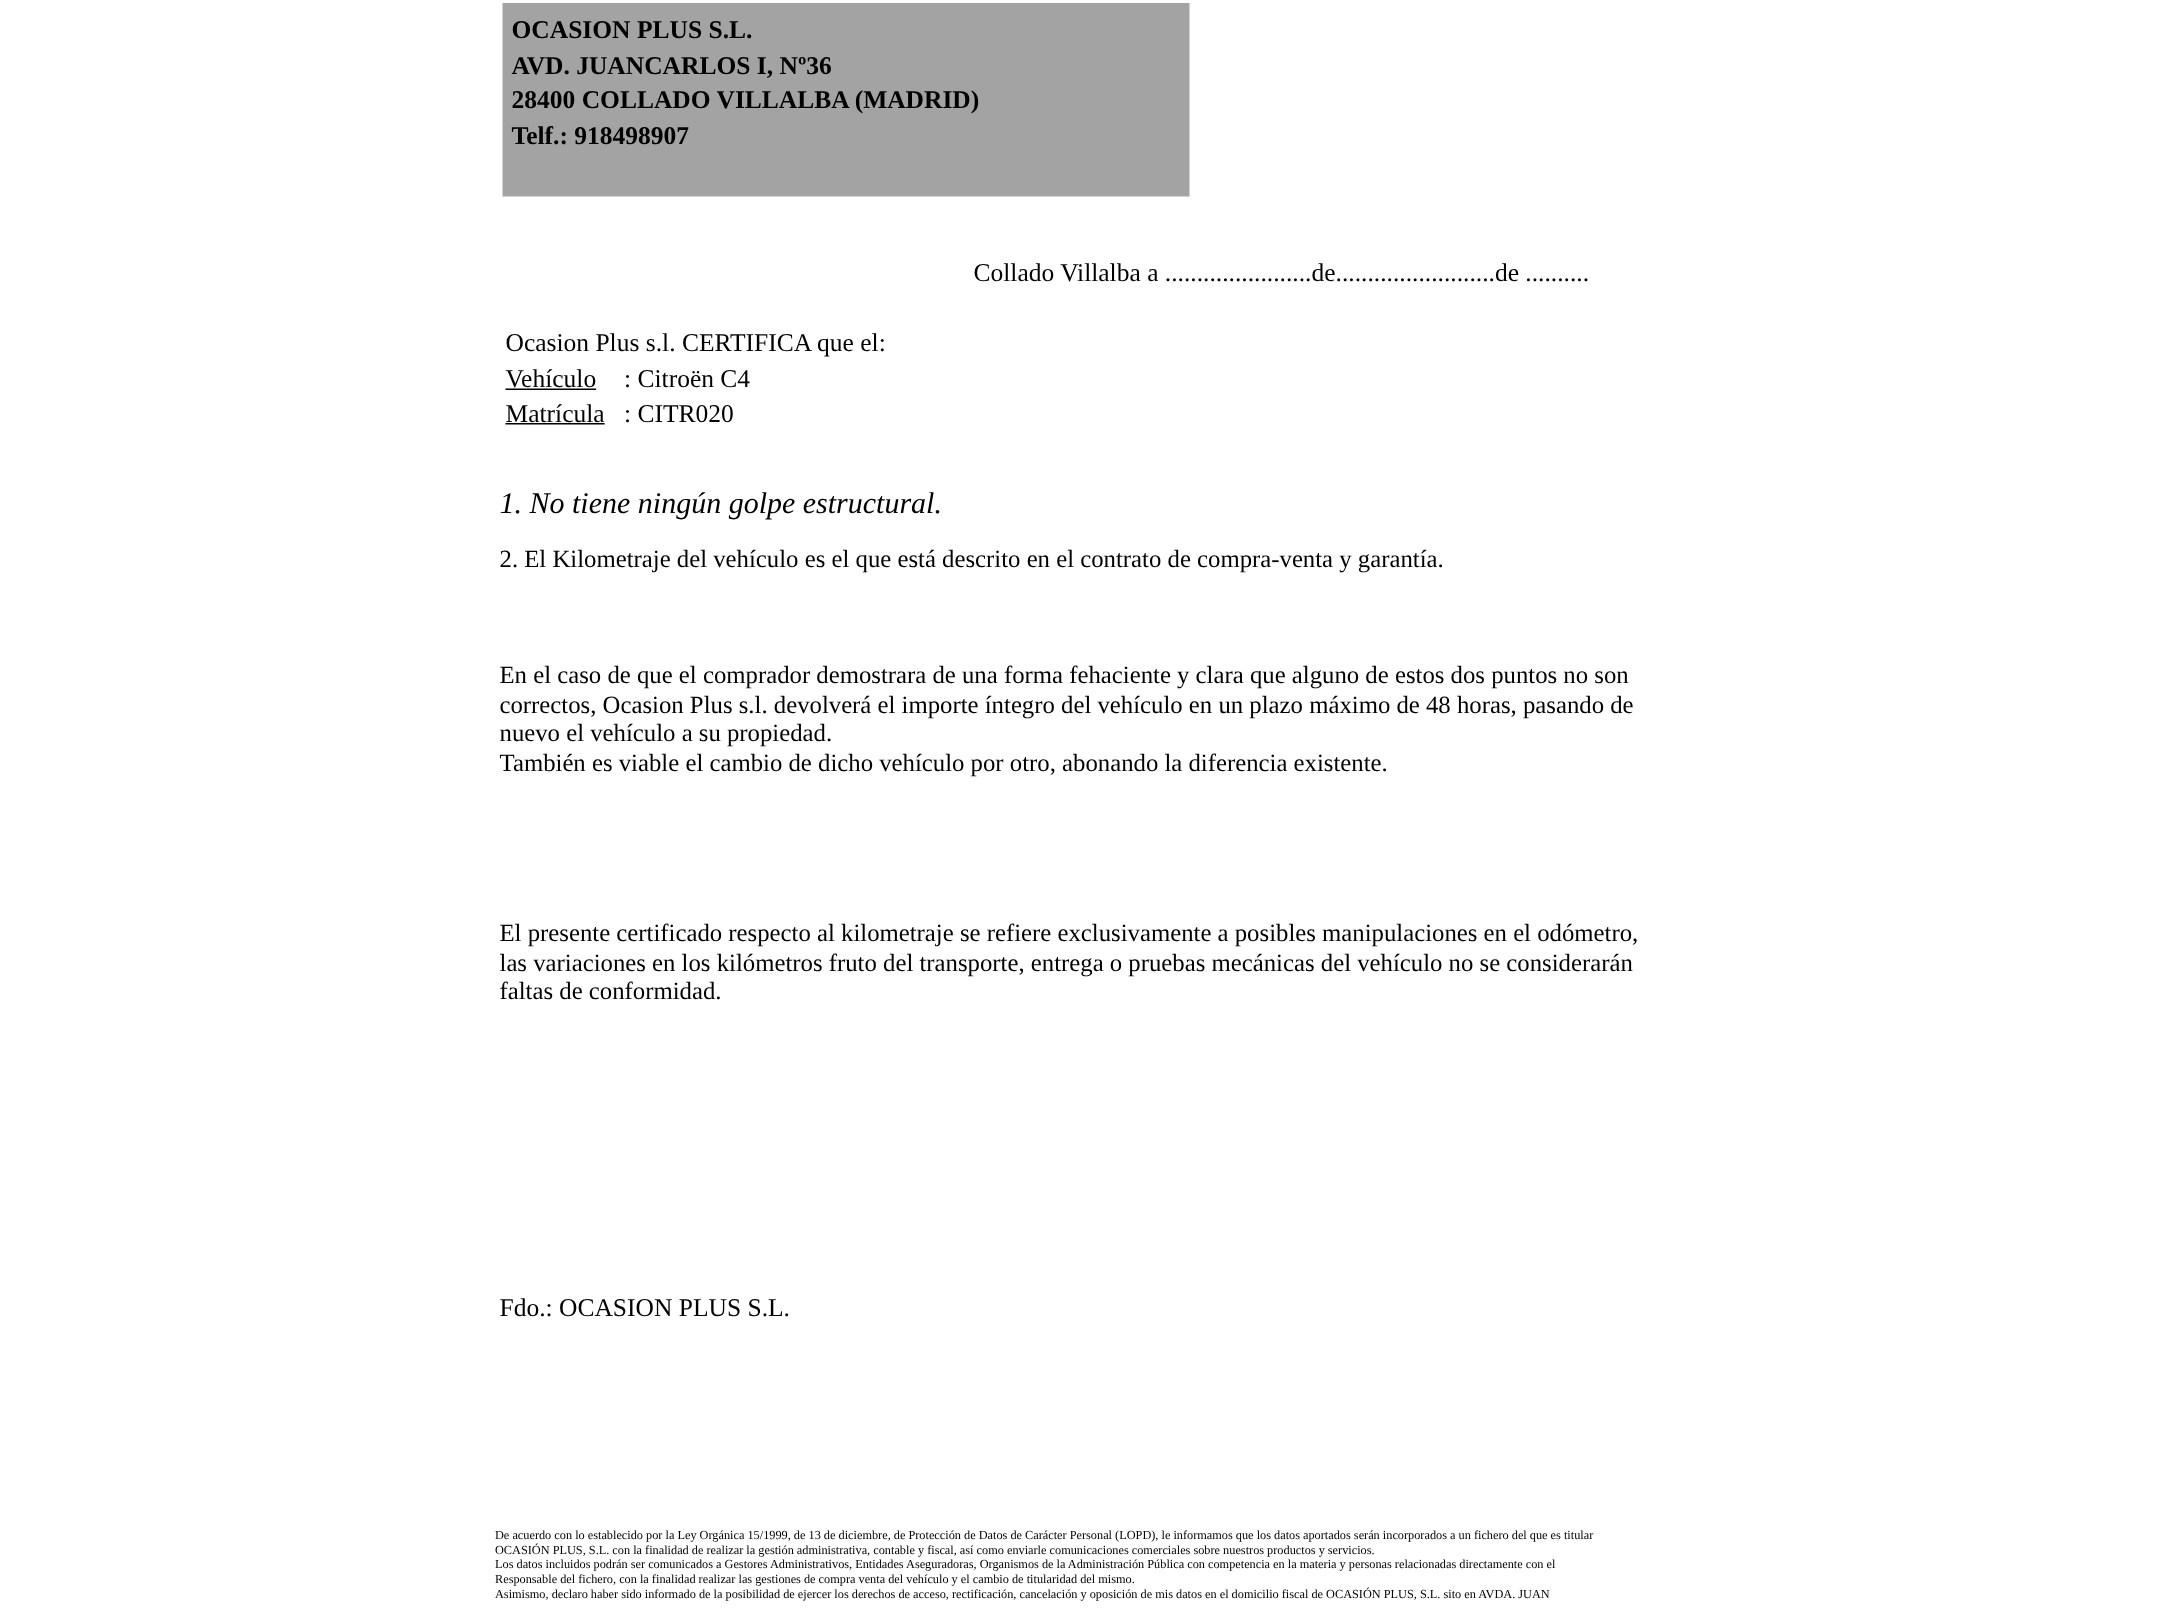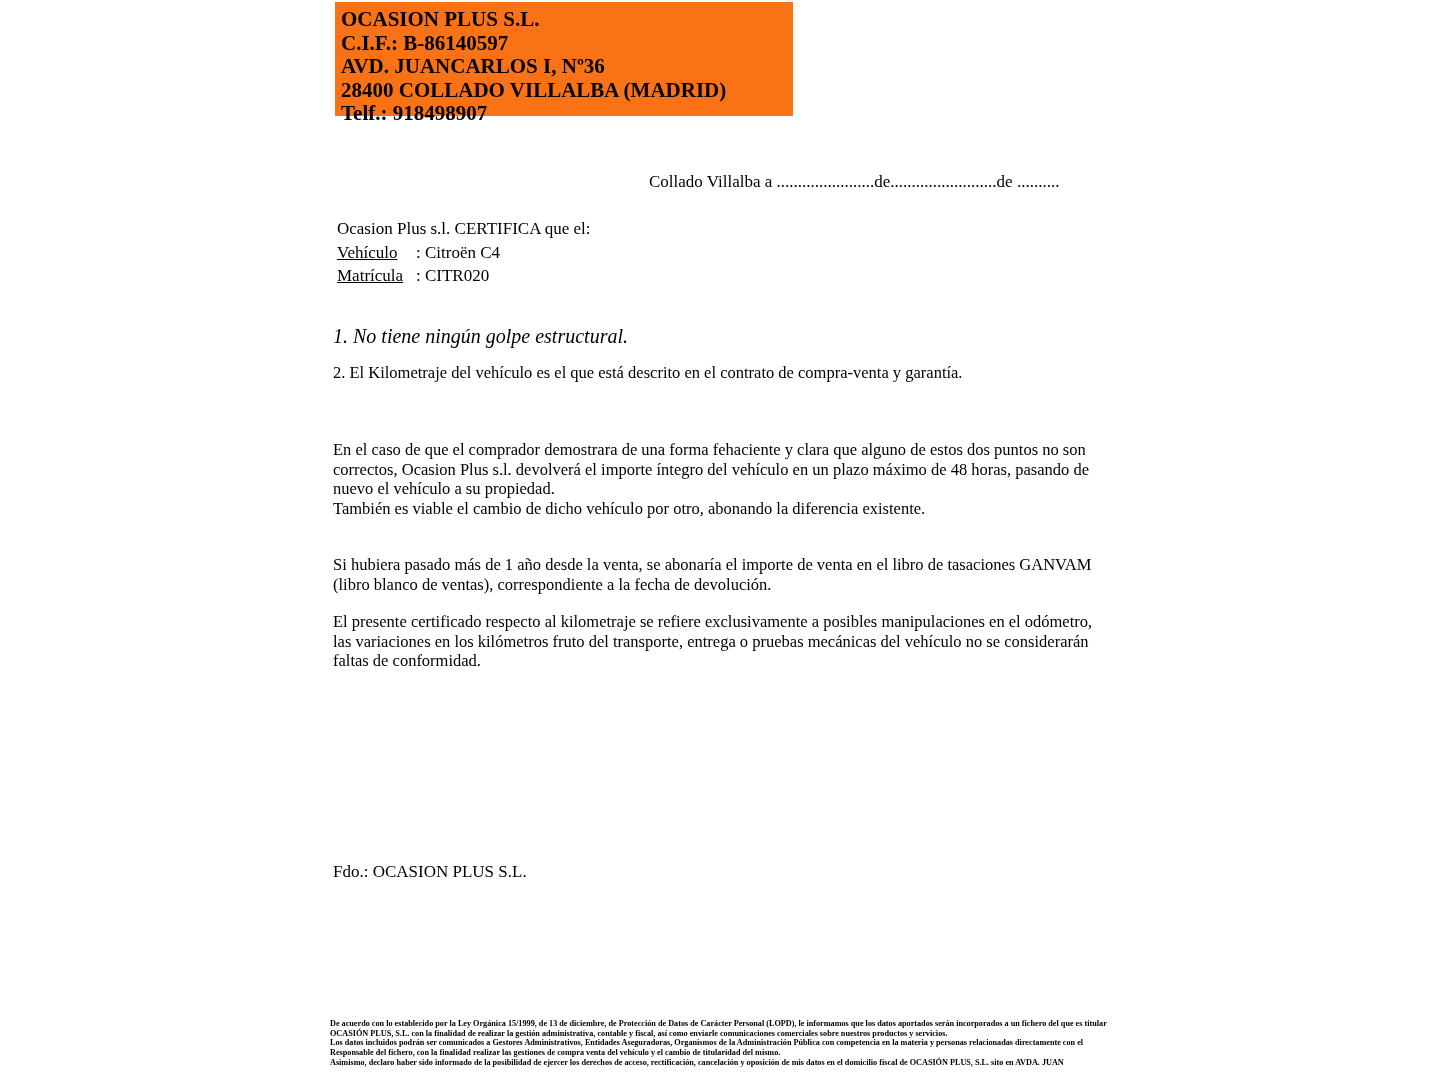--- a/index.html
+++ b/index.html
@@ -5,24 +5,24 @@
   html,body{margin:0;padding:0;background:#ffffff;}
   .page{
     position:relative;
     width:1440px;height:1080px;
     background:#ffffff;
     font-family:"Liberation Serif", serif;
     color:#000000;
     overflow:hidden;
   }
   .header-box{
-    position:absolute;left:335px;top:2px;width:458px;height:114px;
-    background:#f97316;
+    position:absolute;left:335px;top:2px;width:458px;height:129px;
+    background:#a3a3a3;
     padding:6px 0 0 6px;box-sizing:border-box;
-    font-weight:bold;font-size:21px;line-height:23.5px;
+    font-weight:bold;font-size:17px;line-height:23.5px;
   }
   .date-line{
     position:absolute;left:649px;top:172px;
     font-size:17px;white-space:nowrap;
   }
   .certify-block{
     position:absolute;left:337px;top:217px;
     font-size:17px;line-height:23.6px;
   }
   .field-label-box{display:inline-block;width:79px;}
@@ -32,30 +32,29 @@
   .para{position:absolute;left:333px;width:770px;font-size:16.5px;line-height:19.7px;}
   .para-1{top:440px;}
   .para-2{top:499px;}
   .para-3{top:555px;}
   .para-4{top:612px;}
   .signature{position:absolute;left:333px;top:862px;font-size:17px;}
   .legal{
     position:absolute;left:330px;top:1019px;width:790px;
     font-size:8.2px;line-height:9.7px;
   }
-  .legal div{white-space:nowrap;font-weight:bold;}
+  .legal div{white-space:nowrap;}
 </style>
 </head>
 <body>
 
 <div class="page">
 
   <div class="header-box">
     <div>OCASION PLUS S.L.</div>
-    <div>C.I.F.: B-86140597</div>
     <div>AVD. JUANCARLOS I, Nº36</div>
     <div>28400 COLLADO VILLALBA (MADRID)</div>
     <div>Telf.: 918498907</div>
   </div>
 
   <div class="date-line">Collado Villalba a .......................de.........................de ..........</div>
 
   <div class="certify-block">
     <div>Ocasion Plus s.l. CERTIFICA que el:</div>
     <div>
@@ -64,21 +63,20 @@
     <div>
       <span class="field-label-box"><span class="u">Matrícula</span></span><span>: CITR020</span>
     </div>
   </div>
 
   <div class="item-1">1. No tiene ningún golpe estructural.</div>
   <div class="item-2">2. El Kilometraje del vehículo es el que está descrito en el contrato de compra-venta y garantía.</div>
 
   <div class="para para-1">En el caso de que el comprador demostrara de una forma fehaciente y clara que alguno de estos dos puntos no son correctos, Ocasion Plus s.l. devolverá el importe íntegro del vehículo en un plazo máximo de 48 horas, pasando de nuevo el vehículo a su propiedad.</div>
   <div class="para para-2">También es viable el cambio de dicho vehículo por otro, abonando la diferencia existente.</div>
-  <div class="para para-3">Si hubiera pasado más de 1 año desde la venta, se abonaría el importe de venta en el libro de tasaciones GANVAM (libro blanco de ventas), correspondiente a la fecha de devolución.</div>
   <div class="para para-4">El presente certificado respecto al kilometraje se refiere exclusivamente a posibles manipulaciones en el odómetro, las variaciones en los kilómetros fruto del transporte, entrega o pruebas mecánicas del vehículo no se considerarán faltas de conformidad.</div>
 
   <div class="signature">Fdo.: OCASION PLUS S.L.</div>
 
   <div class="legal">
     <div>De acuerdo con lo establecido por la Ley Orgánica 15/1999, de 13 de diciembre, de Protección de Datos de Carácter Personal (LOPD), le informamos que los datos aportados serán incorporados a un fichero del que es titular</div>
     <div>OCASIÓN PLUS, S.L. con la finalidad de realizar la gestión administrativa, contable y fiscal, así como enviarle comunicaciones comerciales sobre nuestros productos y servicios.</div>
     <div>Los datos incluidos podrán ser comunicados a Gestores Administrativos, Entidades Aseguradoras, Organismos de la Administración Pública con competencia en la materia y personas relacionadas directamente con el</div>
     <div>Responsable del fichero, con la finalidad realizar las gestiones de compra venta del vehículo y el cambio de titularidad del mismo.</div>
     <div>Asimismo, declaro haber sido informado de la posibilidad de ejercer los derechos de acceso, rectificación, cancelación y oposición de mis datos en el domicilio fiscal de OCASIÓN PLUS, S.L. sito en AVDA. JUAN</div>

